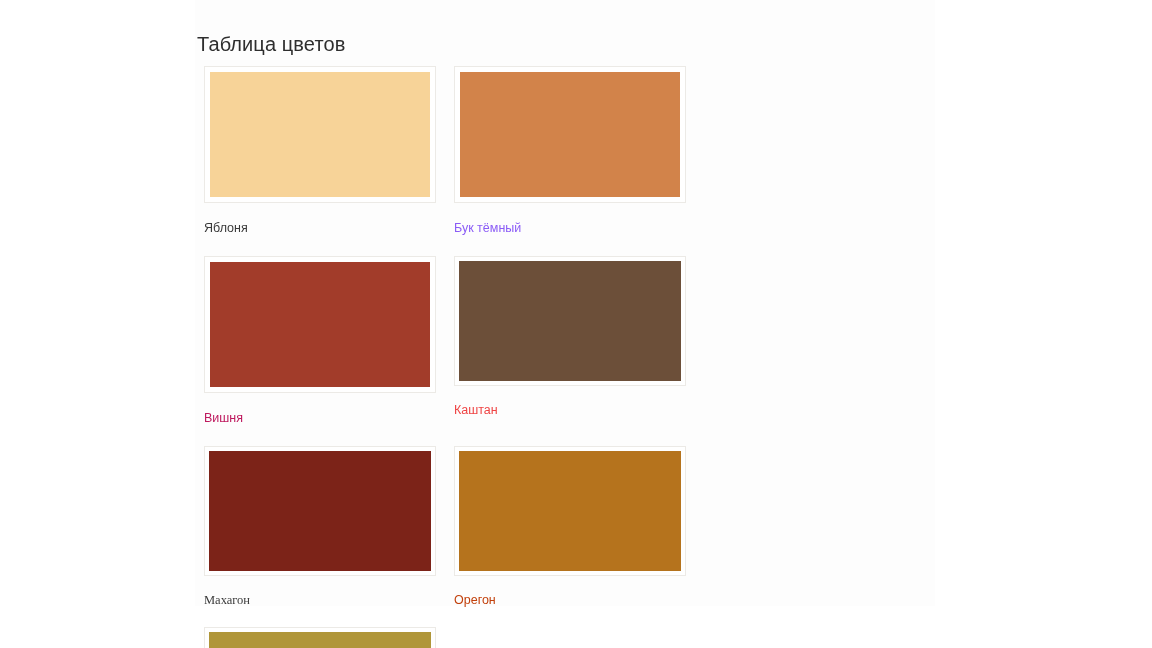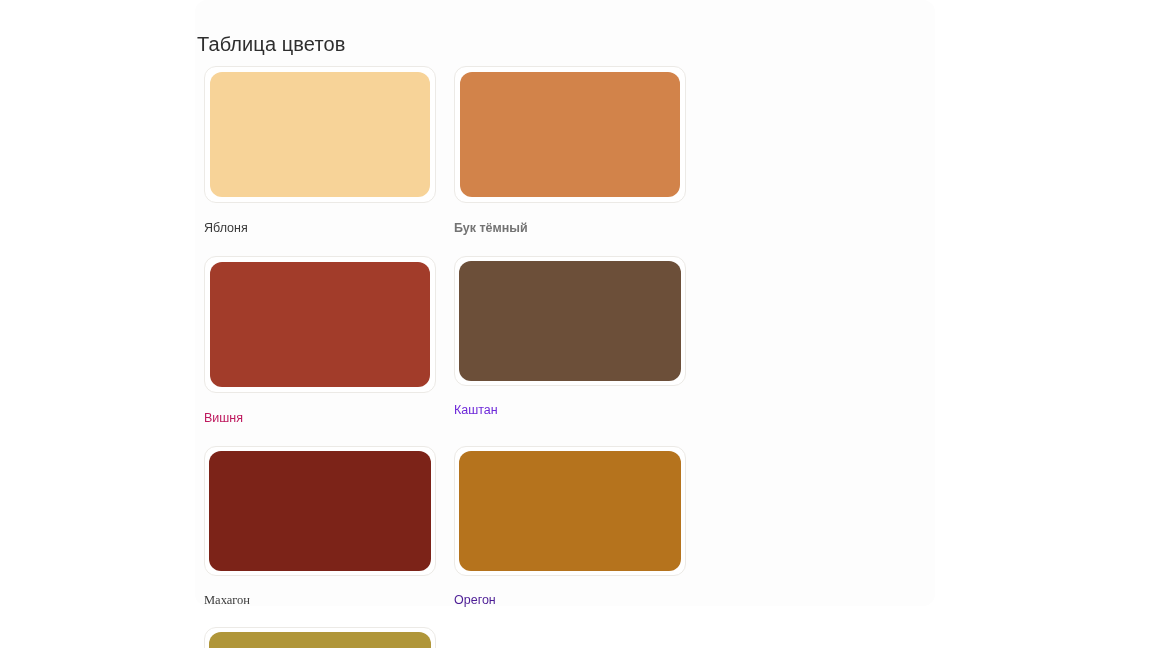--- a/index.html
+++ b/index.html
@@ -1,16 +1,16 @@
 <!DOCTYPE html>
 <html lang="ru"><head>
 <meta charset="utf-8">
 <title>Таблица цветов</title>
 <style>
-  * { box-sizing: border-box; border-radius: 12px; }
+  * { box-sizing: border-box; }
   html, body {
     margin: 0;
     padding: 0;
     width: 1152px;
     height: 648px;
     overflow: hidden;
     background: #ffffff;
     font-family: "Liberation Sans", "DejaVu Sans", sans-serif;
   }
 
@@ -115,49 +115,49 @@
       <div class="swatch-frame" style="border-color: rgb(236, 234, 230);">
         <div class="swatch-fill" style="background-color: rgb(247, 211, 152);"></div>
       </div>
       <span class="color-label" style="color: rgb(58, 58, 58);">Яблоня</span>
     </div>
 
     <div class="color-card row-1">
       <div class="swatch-frame" style="border-color: rgb(236, 234, 230);">
         <div class="swatch-fill" style="background-color: rgb(210, 131, 74);"></div>
       </div>
-      <span class="color-label" style="color: #737373; font-weight: bold;">Бук тёмный</span>
+      <span class="color-label" style="color: #8b5cf6;">Бук тёмный</span>
     </div>
 
     <div class="color-card row-1">
       <div class="swatch-frame" style="border-color: rgb(236, 234, 230);">
         <div class="swatch-fill" style="background-color: rgb(162, 60, 42);"></div>
       </div>
       <span class="color-label" style="color: #be185d;">Вишня</span>
     </div>
 
     <div class="color-card row-2">
       <div class="swatch-frame" style="border-color: rgb(236, 234, 230);">
         <div class="swatch-fill" style="background-color: rgb(108, 79, 57);"></div>
       </div>
-      <span class="color-label" style="color: #6d28d9;">Каштан</span>
+      <span class="color-label" style="color: #ef4444;">Каштан</span>
     </div>
 
     <div class="color-card row-2">
       <div class="swatch-frame" style="border-color: rgb(236, 234, 230);">
         <div class="swatch-fill" style="background-color: rgb(124, 35, 24);"></div>
       </div>
       <span class="color-label" style="color: rgb(58, 58, 58); font-family: Liberation Serif, serif;">Махагон</span>
     </div>
 
     <div class="color-card row-2">
       <div class="swatch-frame" style="border-color: rgb(236, 234, 230);">
         <div class="swatch-fill" style="background-color: rgb(181, 115, 29);"></div>
       </div>
-      <span class="color-label" style="color: #4c1d95;">Орегон</span>
+      <span class="color-label" style="color: #c2410c;">Орегон</span>
     </div>
 
     <div class="color-card row-3">
       <div class="swatch-frame" style="border-color: rgb(236, 234, 230);">
         <div class="swatch-fill" style="background-color: rgb(176, 150, 57);"></div>
       </div>
 
     </div>
 
   </div>

